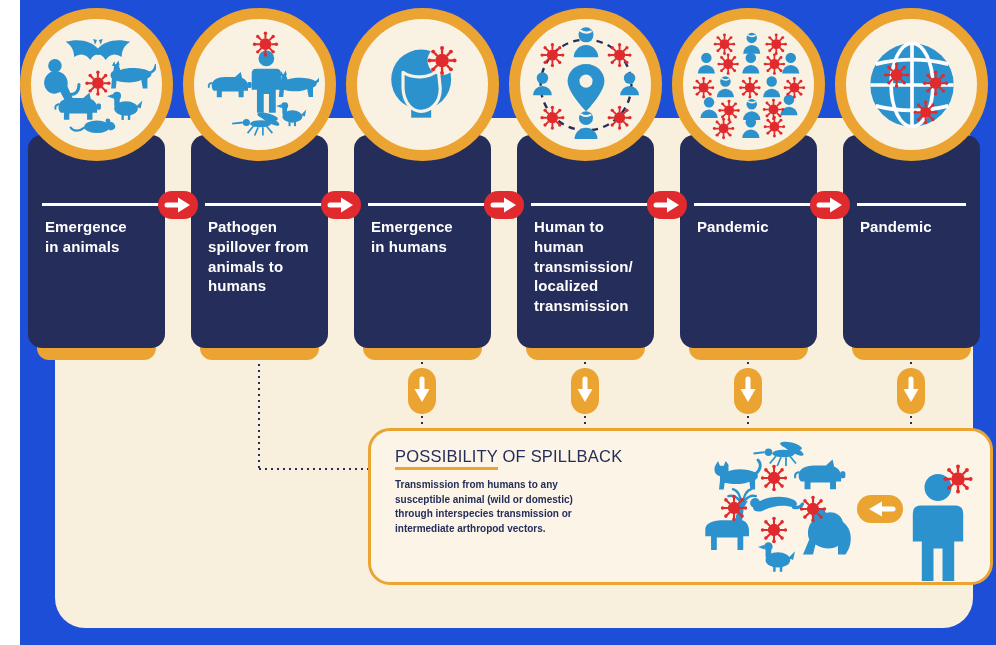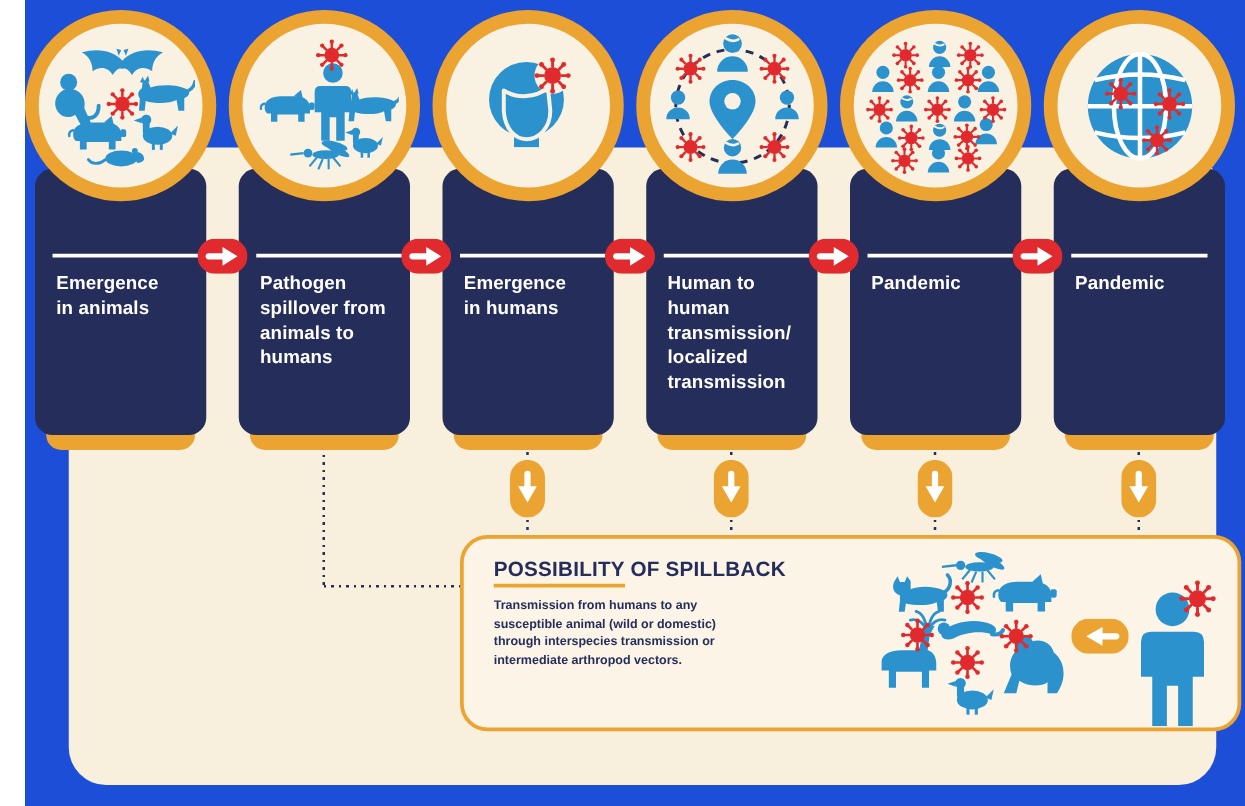--- a/index.html
+++ b/index.html
@@ -23,21 +23,21 @@
   
   .red-arrow{position:absolute;top:191px;width:40px;height:28px;}
   .dotv{position:absolute;width:2px;
         background-image:repeating-linear-gradient(to bottom,#252D5B 0 2px,transparent 2px 6px);}
   .doth{position:absolute;height:2px;
         background-image:repeating-linear-gradient(to right,#252D5B 0 2px,transparent 2px 6px);}
   .pill{position:absolute;top:368px;width:28px;height:46px;}
   
   .box{position:absolute;left:348px;top:428px;width:625px;height:157px;box-sizing:border-box;
        background:#FCF5E7;border:3px solid #EBA431;border-radius:22px;}
-  .box-title{position:absolute;left:24px;top:16px;font-size:16.5px;font-weight:700;
+  .box-title{position:absolute;left:24px;top:16px;font-size:16.5px;font-weight:400;
        color:#252D5B;letter-spacing:.2px;}
   .box-title .u{border-bottom:3.5px solid #EBA431;padding-bottom:2px;}
   .box-desc{position:absolute;left:24px;top:47px;width:305px;font-size:10px;font-weight:700;
        color:#252D5B;line-height:1.45;white-space:pre-line;}
   .abs{position:absolute;}
 </style>
 </head>
 <body>
 
 <div class="canvas">

